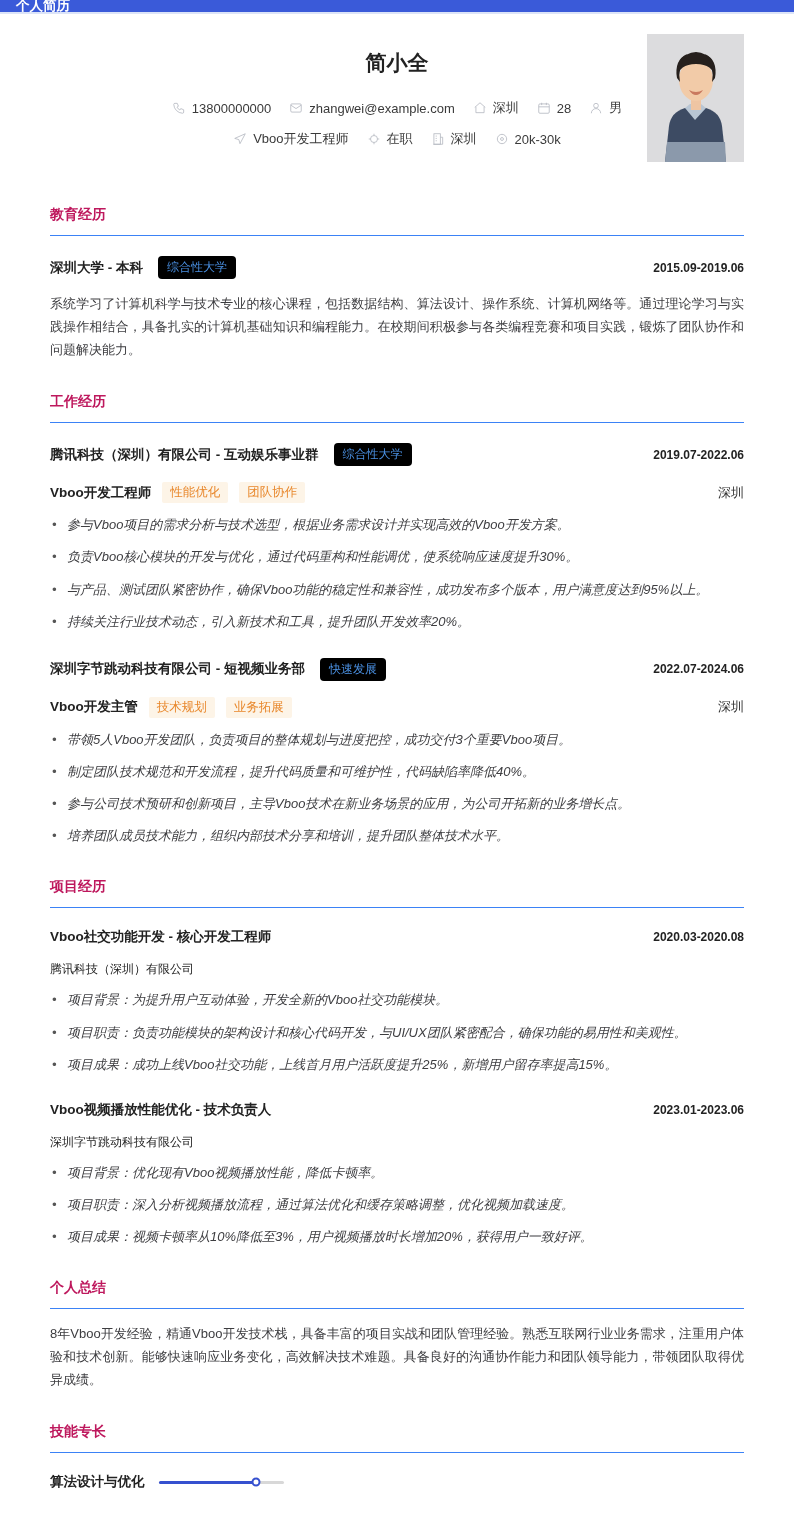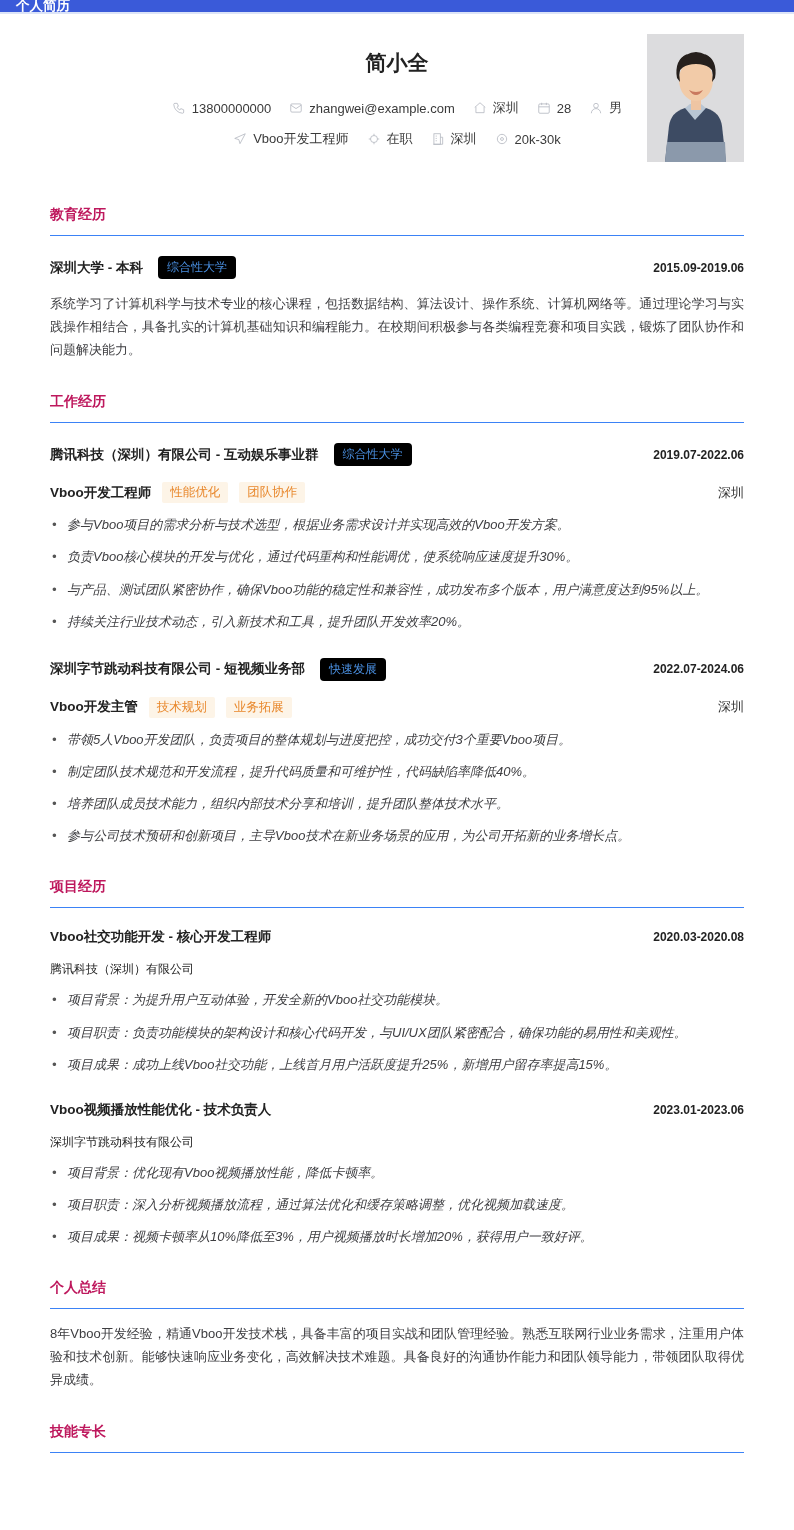--- a/index.html
+++ b/index.html
@@ -231,22 +231,22 @@
         <div class="entry-left">
           <span class="entry-role">Vboo开发主管</span>
           <span class="tag-orange">技术规划</span>
           <span class="tag-orange">业务拓展</span>
         </div>
         <span class="entry-loc">深圳</span>
       </div>
       <ul class="bullets">
         <li>带领5人Vboo开发团队，负责项目的整体规划与进度把控，成功交付3个重要Vboo项目。</li>
         <li>制定团队技术规范和开发流程，提升代码质量和可维护性，代码缺陷率降低40%。</li>
+        <li>参与公司技术预研和创新项目，主导Vboo技术在新业务场景的应用，为公司开拓新的业务增长点。</li>
         <li>培养团队成员技术能力，组织内部技术分享和培训，提升团队整体技术水平。</li>
-        <li>参与公司技术预研和创新项目，主导Vboo技术在新业务场景的应用，为公司开拓新的业务增长点。</li>
       </ul>
     </div>
   </div>
 
   <div class="section">
     <div class="section-title">项目经历</div>
 
     <div>
       <div class="entry-head">
         <span class="entry-title">Vboo社交功能开发 - 核心开发工程师</span>
@@ -275,17 +275,24 @@
   </div>
 
   <div class="section">
     <div class="section-title">个人总结</div>
     <div class="para">8年Vboo开发经验，精通Vboo开发技术栈，具备丰富的项目实战和团队管理经验。熟悉互联网行业业务需求，注重用户体验和技术创新。能够快速响应业务变化，高效解决技术难题。具备良好的沟通协作能力和团队领导能力，带领团队取得优异成绩。</div>
   </div>
 
   <div class="section">
     <div class="section-title">技能专长</div>
     <div class="skills-grid">
+      <div class="skill">
+        <span class="skill-label">算法设计与优化</span>
+        <div class="skill-track">
+          <div class="skill-fill" style="width: 78%;"></div>
+          <div class="skill-handle" style="left: 78%;"></div>
+        </div>
+      </div>
 
     </div>
   </div>
 
 </div>
 
 </body></html>

